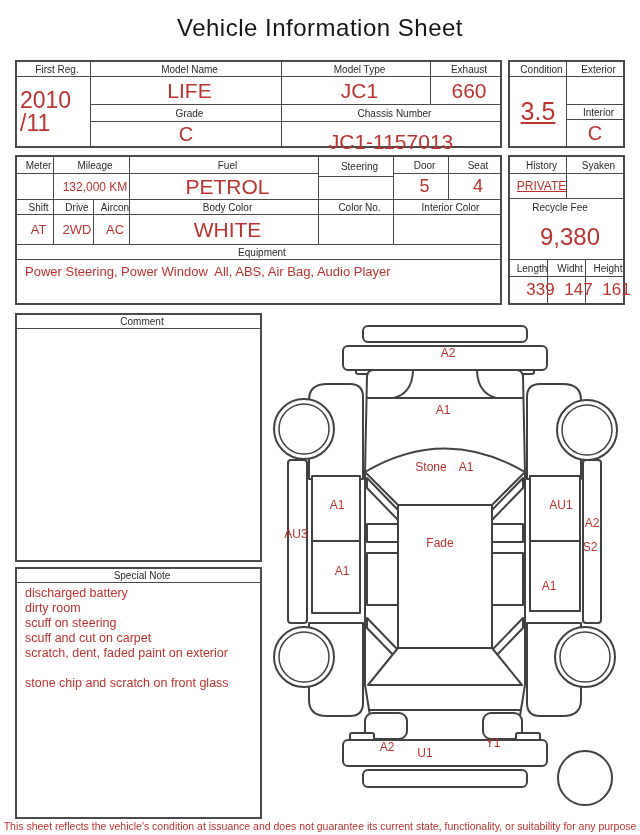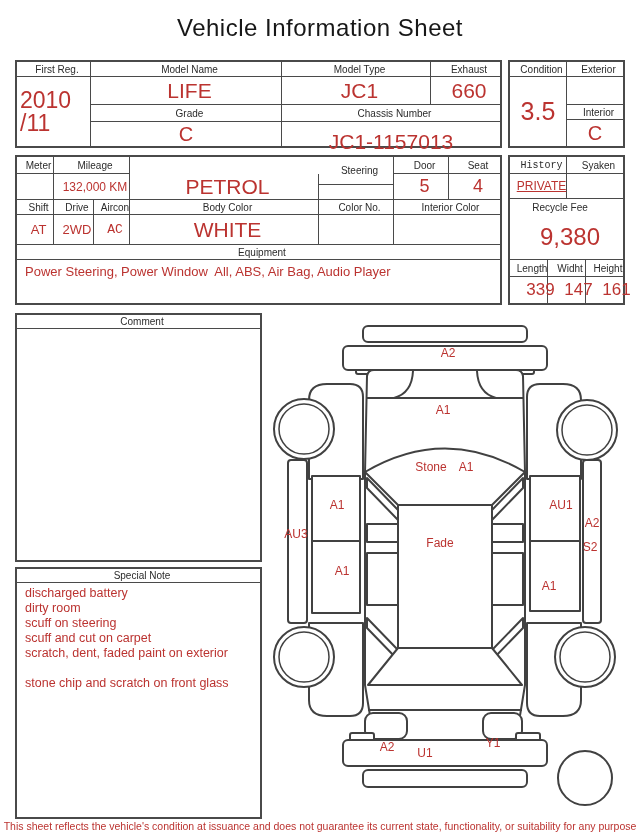--- a/index.html
+++ b/index.html
@@ -49,60 +49,61 @@
 
     <div class="c lab br bb" style="left:74px; top:43px; width:191px; height:17px;">Grade</div>
     <div class="c lab bb" style="left:265px; top:43px; width:218px; height:17px;">Chassis Number</div>
     <div class="c val v20 br" style="left:74px; top:60px; width:191px; height:24px;">C</div>
     <div class="c val v21" style="left:265px; top:60px; width:218px; height:24px;margin-top:8px;">JC1-1157013</div>
   </div>
 
   <div class="box" style="left:508px; top:60px; width:117px; height:88px;">
     <div class="c lab br bb" style="left:0; top:0; width:57px; height:15px;">Condition</div>
     <div class="c lab bb" style="left:57px; top:0; width:56px; height:15px;">Exterior</div>
-    <div class="c val v25 br" style="left:0; top:15px; width:57px; height:69px;">3.5</div>
+    <div class="c val v25 br" style="left:0; top:15px; width:57px; height:69px;text-decoration:underline;">3.5</div>
     <div class="c val v20 bb" style="left:57px; top:15px; width:56px; height:28px;"></div>
     <div class="c lab bb" style="left:57px; top:43px; width:56px; height:15px;">Interior</div>
     <div class="c val v20" style="left:57px; top:58px; width:56px; height:26px;">C</div>
   </div>
 
   <div class="box" style="left:15px; top:155px; width:487px; height:150px;">
     <div class="c lab br bb" style="left:0; top:0; width:37px; height:17px;">Meter</div>
     <div class="c lab br bb" style="left:37px; top:0; width:76px; height:17px;">Mileage</div>
-    <div class="c lab br bb" style="left:302px; top:0; width:75px; height:28px;">Steering</div>
+    <div class="c lab br bb" style="left:113px; top:0; width:189px; height:17px;">Fuel</div>
+    <div class="c lab br bb" style="left:302px; top:0; width:75px; height:20px;">Steering</div>
     <div class="c lab br bb" style="left:377px; top:0; width:55px; height:17px;">Door</div>
     <div class="c lab bb" style="left:432px; top:0; width:51px; height:17px;">Seat</div>
 
     <div class="c val br bb" style="left:0; top:17px; width:37px; height:26px;"></div>
     <div class="c val v12 br bb" style="left:37px; top:17px; width:76px; height:26px;">132,000 KM</div>
     <div class="c val v21 br bb" style="left:113px; top:17px; width:189px; height:26px;">PETROL</div>
     <div class="c val br bb" style="left:302px; top:17px; width:75px; height:26px;"></div>
     <div class="c val v18 br bb" style="left:377px; top:17px; width:55px; height:26px;">5</div>
     <div class="c val v18 bb" style="left:432px; top:17px; width:51px; height:26px;">4</div>
 
     <div class="c lab br bb" style="left:0; top:43px; width:37px; height:15px;">Shift</div>
     <div class="c lab br bb" style="left:37px; top:43px; width:40px; height:15px;">Drive</div>
     <div class="c lab br bb" style="left:77px; top:43px; width:36px; height:15px;">Aircon</div>
     <div class="c lab br bb" style="left:113px; top:43px; width:189px; height:15px;">Body Color</div>
     <div class="c lab br bb" style="left:302px; top:43px; width:75px; height:15px;">Color No.</div>
     <div class="c lab bb" style="left:377px; top:43px; width:106px; height:15px;">Interior Color</div>
 
     <div class="c val v16 br bb" style="left:0; top:58px; width:37px; height:30px;">AT</div>
     <div class="c val v16 br bb" style="left:37px; top:58px; width:40px; height:30px;">2WD</div>
-    <div class="c val v16 br bb" style="left:77px; top:58px; width:36px; height:30px;font-family:Liberation Mono, monospace;">AC</div>
+    <div class="c val v16 br bb" style="left:77px; top:58px; width:36px; height:30px;">AC</div>
     <div class="c val v21 br bb" style="left:113px; top:58px; width:189px; height:30px;">WHITE</div>
     <div class="c val br bb" style="left:302px; top:58px; width:75px; height:30px;"></div>
     <div class="c val bb" style="left:377px; top:58px; width:106px; height:30px;"></div>
 
     <div class="c lab bb" style="left:0; top:88px; width:483px; height:15px;">Equipment</div>
     <div class="c val equip-val" style="left:0; top:103px; width:483px; height:43px;">Power Steering, Power Window  All, ABS, Air Bag, Audio Player</div>
   </div>
 
   <div class="box" style="left:508px; top:155px; width:117px; height:150px;">
-    <div class="c lab br bb" style="left:0; top:0; width:57px; height:17px;font-family:Liberation Mono, monospace;">History</div>
+    <div class="c lab br bb" style="left:0; top:0; width:57px; height:17px;">History</div>
     <div class="c lab bb" style="left:57px; top:0; width:56px; height:17px;">Syaken</div>
     <div class="c val v12 br bb" style="left:0; top:17px; width:57px; height:25px;text-decoration:underline;">PRIVATE</div>
     <div class="c val bb" style="left:57px; top:17px; width:56px; height:25px;"></div>
 
     <div class="c lab" style="left:0; top:42px; width:100px; height:16px;">Recycle Fee</div>
     <div class="c val v24 bb" style="left:0; top:58px; width:113px; height:45px;">9,380</div>
 
     <div class="c lab br bb" style="left:0; top:103px; width:38px; height:17px;">Length</div>
     <div class="c lab br bb" style="left:38px; top:103px; width:38px; height:17px;">Widht</div>
     <div class="c lab bb" style="left:76px; top:103px; width:37px; height:17px;">Height</div>

